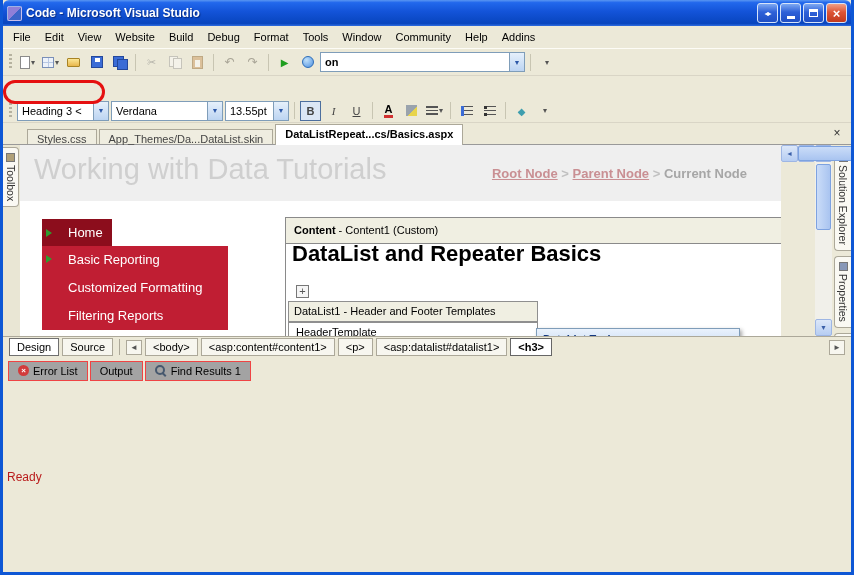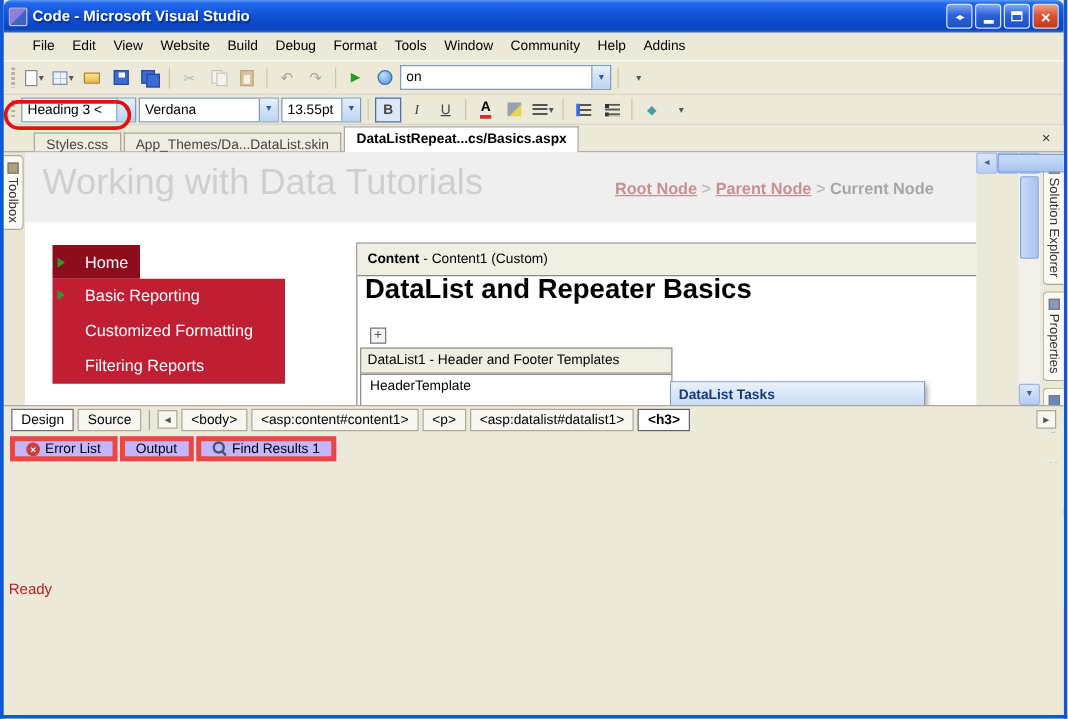--- a/index.html
+++ b/index.html
@@ -17,25 +17,25 @@
   .tb-buttons { margin-left:auto; display:flex; gap:2px; }
   .tb-btn { width:21px; height:20px; border:1px solid #D6E4FA; border-radius:3px; color:#fff;
     background:linear-gradient(180deg,#7DA8F2,#2E61D8 45%,#1F4FC4); display:flex; align-items:center; justify-content:center; font-size:9px; }
   .tb-btn.close { background:linear-gradient(180deg,#F0A088,#DD5536 45%,#C13A1E); font-size:13px; font-weight:bold; }
   .glyph-min { width:8px; height:3px; background:#fff; margin-top:9px; }
   .glyph-max { width:9px; height:8px; border:1px solid #fff; border-top-width:3px; }
   .glyph-arrows::before { content:"◂▸"; letter-spacing:-1px; font-size:8px; }
   .glyph-close::before { content:"×"; }
 
   
-  .menubar { height:22px; flex:0 0 22px; display:flex; align-items:center; padding-left:16px; font-size:11px; color:#000; }
+  .menubar { height:22px; flex:0 0 22px; display:flex; align-items:center; padding-left:3px; font-size:11px; color:#000; }
   .mi { padding:3px 7px; }
   .toolbar { height:28px; flex:0 0 28px; display:flex; align-items:center; gap:2px; padding:0 5px;
     border-top:1px solid #FDFCF6; border-bottom:1px solid #D9D5C6; }
-  .fmtbar { height:24px; flex:0 0 24px; display:flex; align-items:center; gap:2px; padding:0 5px; border-bottom:1px solid #D9D5C6; }
+  .fmtbar { height:24px; flex:0 0 24px; display:flex; align-items:center; gap:2px; padding:0 5px; border-bottom:1px solid #D9D5C6;margin-top:23px; }
   .grip { width:3px; height:16px; margin:0 3px 0 1px; background:repeating-linear-gradient(180deg,#B6B2A0 0 2px,transparent 2px 4px); }
   .sep { width:1px; height:17px; background:#C8C5B2; margin:0 3px; }
   .tbtn { height:22px; min-width:21px; display:flex; align-items:center; justify-content:center; font-size:11px; color:#444; border:1px solid transparent; }
   .tbtn.small { height:20px; }
   .tbtn.pressed { border:1px solid #4D6F9E; background:#DCE7F5; }
   .tbtn.disabled { opacity:.45; }
   .caret::after { content:"▾"; font-size:8px; color:#555; margin-left:1px; }
   .combo { display:flex; align-items:center; background:#fff; border:1px solid #7F9DB9; height:20px; font-size:11px; }
   .combo .val { flex:1; padding:0 4px; white-space:nowrap; overflow:hidden; }
   .combo .drop { width:15px; align-self:stretch; border-left:1px solid #7F9DB9;
@@ -133,21 +133,21 @@
   .chip { border:1px solid #ACA899; background:#F7F6EF; padding:2px 7px; white-space:nowrap; }
   .chip.selected { background:#fff; border-color:#6F6F6F; }
   .chip.current-tag { font-weight:bold; border-color:#666; background:#fff; }
   .chip.arrow { padding:2px 3px; font-size:8px; color:#555; }
   .chip.arrow-left::before { content:"◄"; }
   .chip.arrow-right::before { content:"►"; }
   .tag-sep { width:1px; height:16px; background:#ACA899; margin:0 3px; }
   .push-right { margin-left:auto; }
 
   .paneltabs { height:24px; flex:0 0 24px; display:flex; align-items:center; gap:2px; padding:2px 5px 0; background:#ECE9D8; }
-  .ptab { display:flex; align-items:center; gap:4px; border:4px solid #ef4444; background:#c4b5fd; height:20px; padding:0 9px; font-size:11px; color:#000; }
+  .ptab { display:flex; align-items:center; gap:4px; border:1px solid #ef4444; background:#a3a3a3; height:20px; padding:0 9px; font-size:11px; color:#000; }
   .err-ico { width:11px; height:11px; border-radius:50%; background:#D23C3C; color:#fff; font-size:8px; font-weight:bold; display:flex; align-items:center; justify-content:center; }
   .err-ico::before { content:"×"; }
   .find-ico { width:12px; height:12px; position:relative; }
   .find-ico::before { content:""; position:absolute; left:0; top:0; width:6px; height:6px; border:2px solid #46586E; border-radius:50%; }
   .find-ico::after { content:""; position:absolute; left:8px; top:7px; width:2px; height:5px; background:#46586E; transform:rotate(-45deg); }
 
   .statusbar { flex:1; display:flex; align-items:center; padding-left:4px; font-size:12px; background:#ECE9D8; color:#b91c1c; }
 </style>
 </head>
 <body>
@@ -222,21 +222,21 @@
     <div class="tbtn">
         <span class="redo-ico"></span>
       </div>
     <div class="sep"></div>
     <div class="tbtn">
         <span class="play-ico"></span>
       </div>
     <div class="tbtn">
         <span class="globe-ico"></span>
       </div>
-    <div class="combo" style="width:169px;">
+    <div class="combo" style="width:205px;font-weight:bold;">
       <span class="val">on</span>
       <span class="drop"></span>
     </div>
     <div class="sep"></div>
     <div class="tbtn caret"></div>
   </div>
 
   <div class="fmtbar">
     <div class="grip"></div>
     <div class="combo" style="width:92px;">

